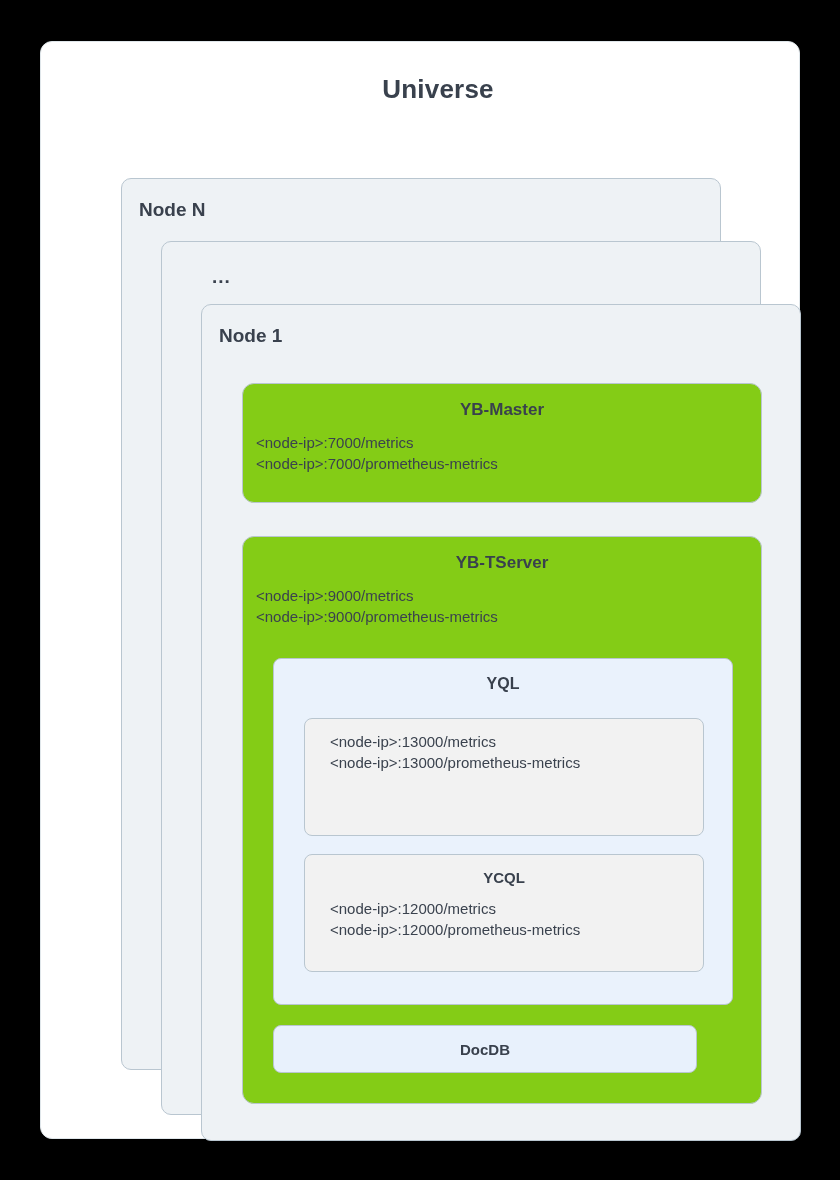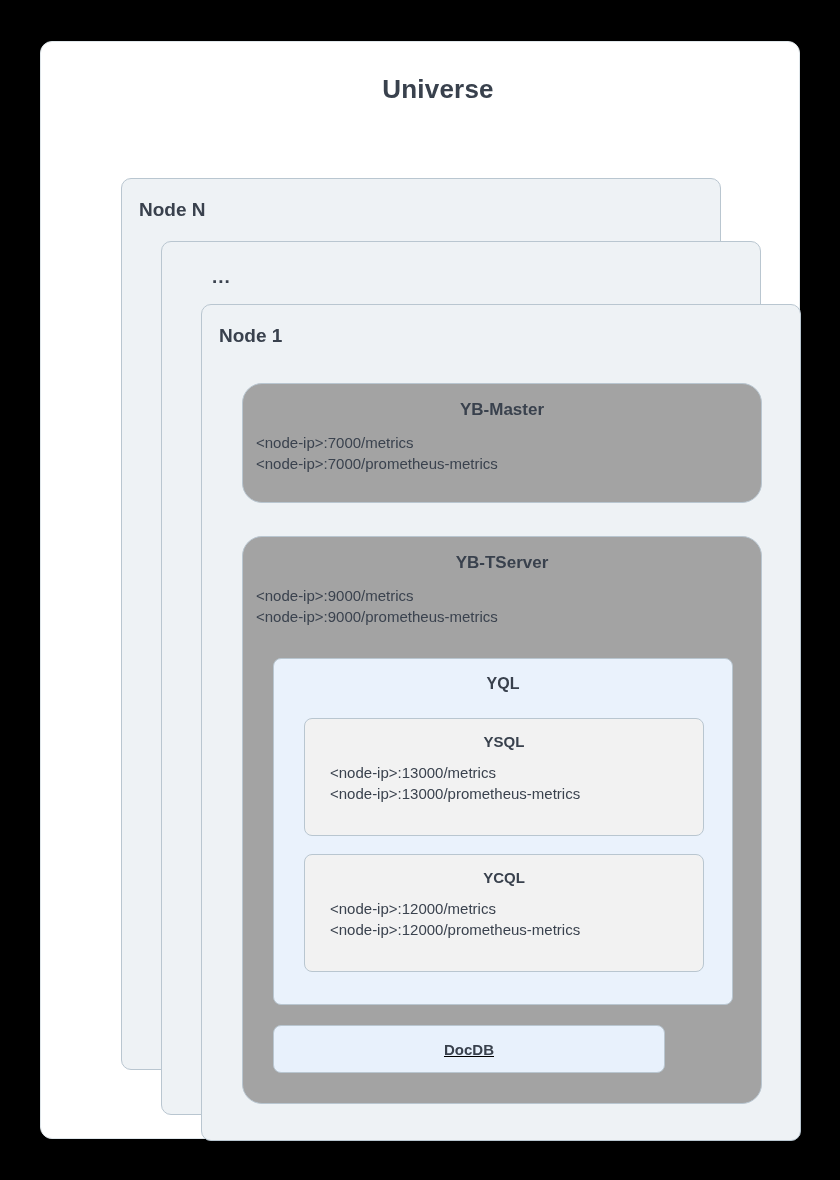--- a/index.html
+++ b/index.html
@@ -72,23 +72,23 @@
     font-size: 19px;
     font-weight: 700;
     color: #39414d;
     letter-spacing: 1px;
     line-height: 1;
   }
 
   
   .component {
     position: absolute;
-    background: #a3a3a3;
-    border: 1px solid #b9c6d0;
-    border-radius: 20px;
+    background: #84cc16;
+    border: 1px solid #b9c6d0;
+    border-radius: 12px;
   }
 
   .comp-master  { left: 40px;  top: 78px;  width: 520px; height: 120px; }
   .comp-tserver { left: 40px;  top: 231px; width: 520px; height: 568px; }
 
   .comp-title {
     width: 100%;
     text-align: center;
     font-size: 17px;
     font-weight: 700;
@@ -155,29 +155,28 @@
     font-weight: 700;
     color: #39414d;
     margin-top: 14px;
   }
 
   
   .docdb-box {
     position: absolute;
     left: 30px;
     top: 488px;
-    width: 392px;
+    width: 424px;
     height: 48px;
     background: #e8f1fc;
     border: 1px solid #b9c6d0;
     border-radius: 8px;
     display: flex;
     align-items: center;
     justify-content: center;
-    text-decoration: underline;
   }
 
   .docdb-title {
     font-size: 15px;
     font-weight: 700;
     color: #39414d;
   }
 </style>
 </head>
 <body>
@@ -212,21 +211,20 @@
         <div class="comp-title">YB-TServer</div>
         <div class="metric-lines">
           <div>&lt;node-ip&gt;:9000/metrics</div>
           <div>&lt;node-ip&gt;:9000/prometheus-metrics</div>
         </div>
 
         <div class="yql-box">
           <div class="yql-title">YQL</div>
 
           <div class="api-box api-ysql">
-            <div class="api-title">YSQL</div>
             <div class="metric-lines-inner">
               <div>&lt;node-ip&gt;:13000/metrics</div>
               <div>&lt;node-ip&gt;:13000/prometheus-metrics</div>
             </div>
           </div>
 
           <div class="api-box api-ycql">
             <div class="api-title">YCQL</div>
             <div class="metric-lines-inner">
               <div>&lt;node-ip&gt;:12000/metrics</div>

